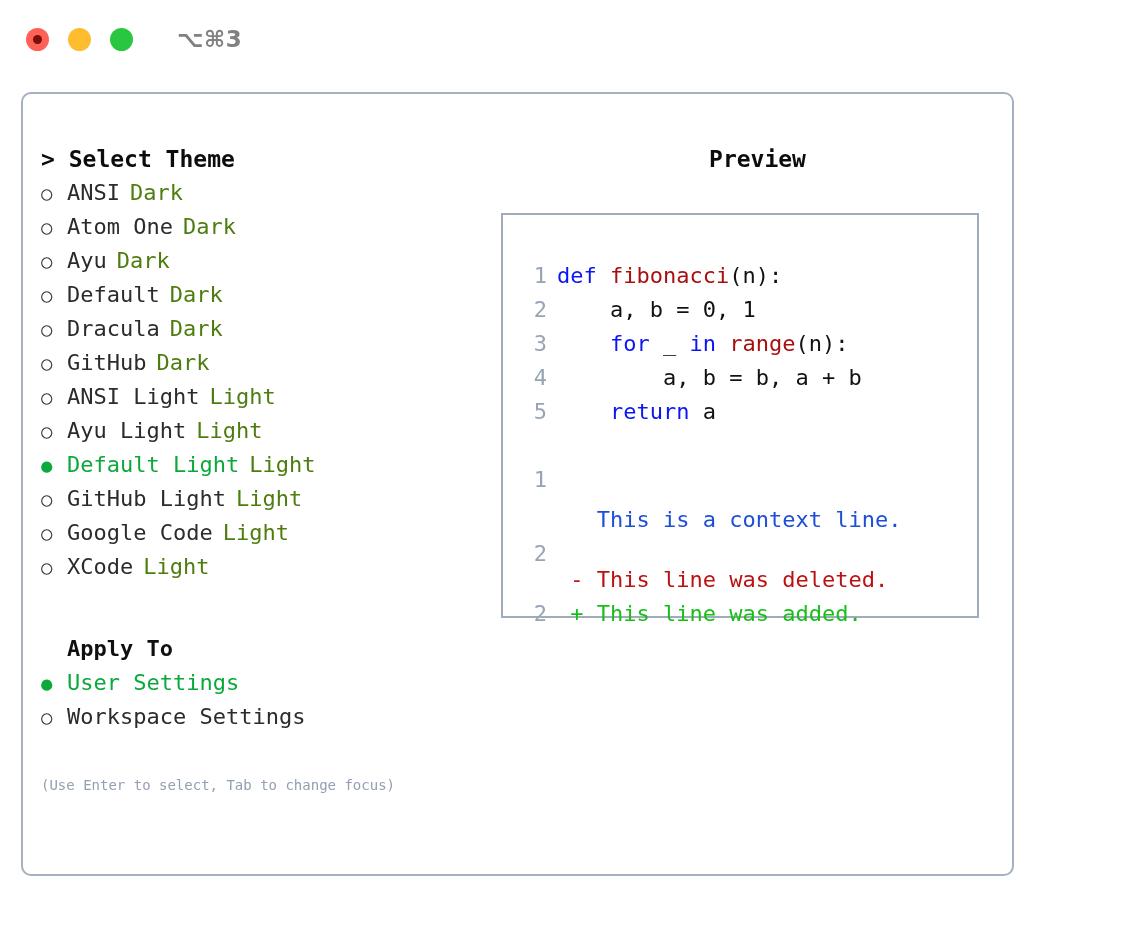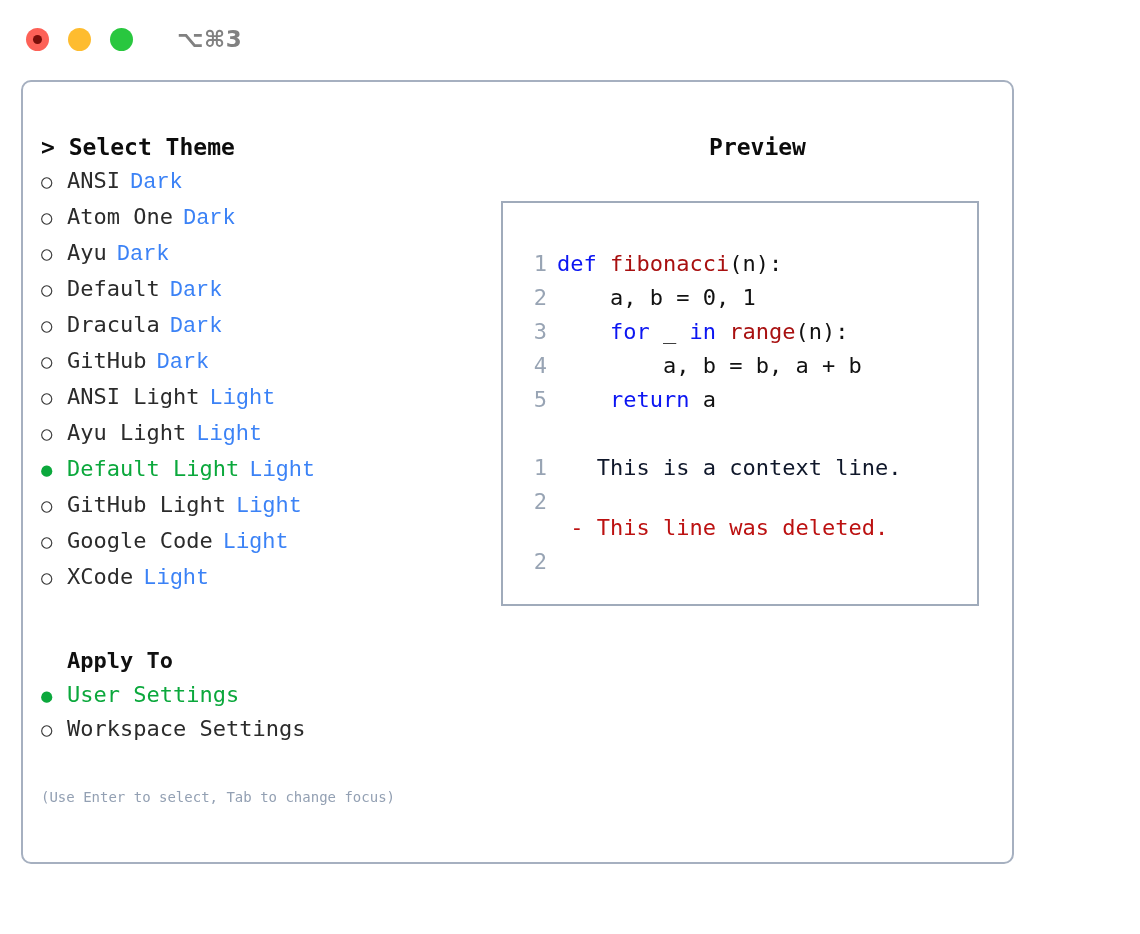--- a/index.html
+++ b/index.html
@@ -64,21 +64,21 @@
     font-size: 23px;
     font-weight: bold;
     letter-spacing: 0.5px;
     font-family: "DejaVu Sans", "Liberation Sans", sans-serif;
   }
 
   
   .dialog {
     position: absolute;
     left: 21px;
-    top: 80px;
+    top: 92px;
     width: 993px;
     height: 784px;
     border: 2px solid #a6b0c0;
     border-radius: 10px;
     box-sizing: border-box;
     background: #ffffff;
   }
 
   .cols {
     display: flex;
@@ -105,23 +105,22 @@
   .marker {
     width: 26px;
     flex: none;
     font-size: 19px;
     color: #3a3a3a;
   }
   .marker.sel { color: #0ba83c; }
   .row .label { color: #2b2b2b; }
   .row.selected .label { color: #0ba83c; }
   .tag {
-    color: #3b82f6;
+    color: #4d7c0f;
     margin-left: 10px;
-    font-family: Liberation Mono, monospace;
   }
   .group-title {
     font-size: 22px;
     font-weight: bold;
     color: #101010;
     line-height: 34px;
     padding-left: 26px;
     white-space: pre;
   }
   .spacer-lg { height: 48px; }
@@ -161,21 +160,21 @@
   .lineno {
     color: #98a4b4;
     width: 30px;
     flex: none;
     text-align: right;
     margin-right: 10px;
   }
   .tok-kw   { color: #0c16f2; }
   .tok-fn   { color: #a81010; }
   .tok-txt  { color: #111111; }
-  .tok-ctx  { color: #0f172a; }
+  .tok-ctx  { color: #1d4ed8; margin-top: 40px; }
   .tok-del  { color: #bc1111; margin-top: 26px; }
   .tok-add  { color: #16c016; }
   .code-gap { height: 34px; }
 </style>
 </head>
 <body>
 
 <div class="window">
 
   <div class="titlebar">
@@ -225,20 +224,20 @@
               <div class="code-line"><span class="lineno">1</span><span><span class="tok-kw">def </span><span class="tok-fn">fibonacci</span><span class="tok-txt">(n):</span></span></div>
               <div class="code-line"><span class="lineno">2</span><span><span class="tok-txt">    a, b = 0, 1</span></span></div>
               <div class="code-line"><span class="lineno">3</span><span><span class="tok-txt">    </span><span class="tok-kw">for</span><span class="tok-txt"> _ </span><span class="tok-kw">in </span><span class="tok-fn">range</span><span class="tok-txt">(n):</span></span></div>
               <div class="code-line"><span class="lineno">4</span><span><span class="tok-txt">        a, b = b, a + b</span></span></div>
               <div class="code-line"><span class="lineno">5</span><span><span class="tok-txt">    </span><span class="tok-kw">return</span><span class="tok-txt"> a</span></span></div>
             </div>
           <div class="code-gap"></div>
           <div id="diff-block">
               <div class="code-line"><span class="lineno">1</span><span class="tok-ctx">   This is a context line.</span></div>
               <div class="code-line"><span class="lineno">2</span><span class="tok-del"> - This line was deleted.</span></div>
-              <div class="code-line"><span class="lineno">2</span></div>
+              <div class="code-line"><span class="lineno">2</span><span class="tok-add"> + This line was added.</span></div>
             </div>
         </div>
       </div>
 
     </div>
   </div>
 </div>
 
 </body></html>

